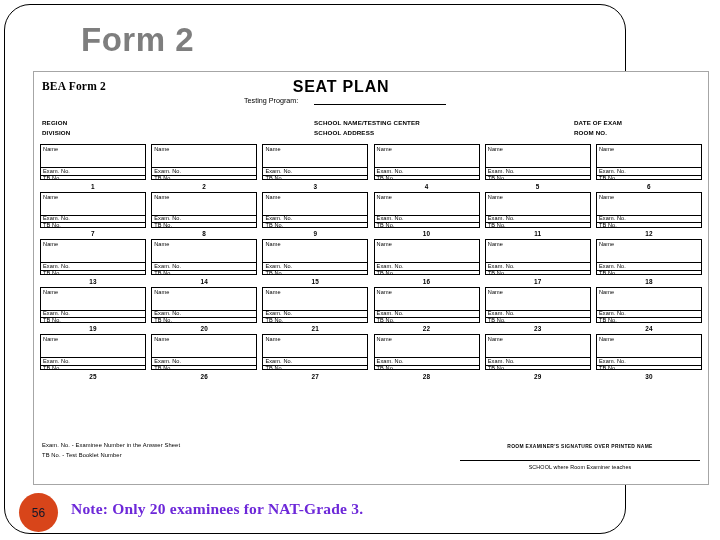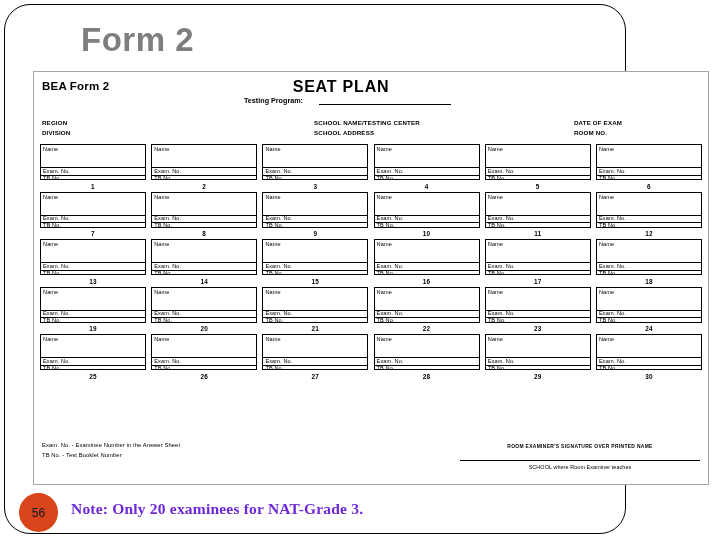--- a/index.html
+++ b/index.html
@@ -60,38 +60,39 @@
   }
 
   
   #bea-form-label {
     position: absolute;
     left: 8px;
     top: 8px;
     font-size: 11.5px;
     font-weight: bold;
     letter-spacing: 0.2px;
+    font-family: Liberation Serif, serif;
   }
   #seat-plan-title {
     position: absolute;
     left: 0;
     right: 0;
     top: 6px;
     text-align: center;
     padding-right: 60px;
     font-size: 16px;
     font-weight: bold;
     letter-spacing: 0.8px;
   }
   #testing-program-row {
     position: absolute;
     left: 210px;
     top: 24px;
     font-size: 7.2px;
-    font-weight: bold;
+    font-weight: normal;
     display: flex;
     align-items: flex-end;
     gap: 16px;
     text-align: center;
   }
   #testing-program-line {
     display: inline-block;
     width: 132px;
     border-bottom: 1.2px solid #000;
     height: 7px;

